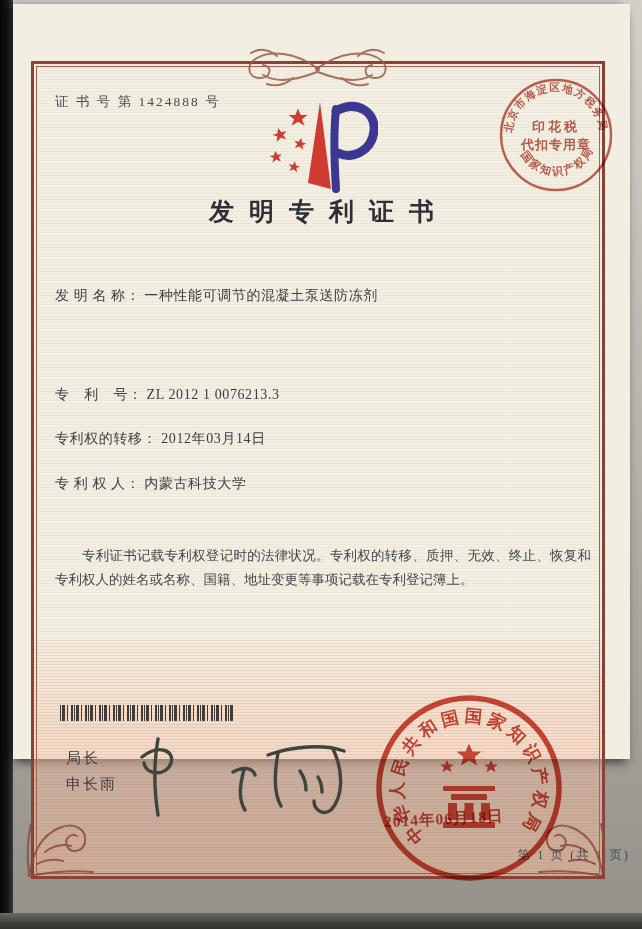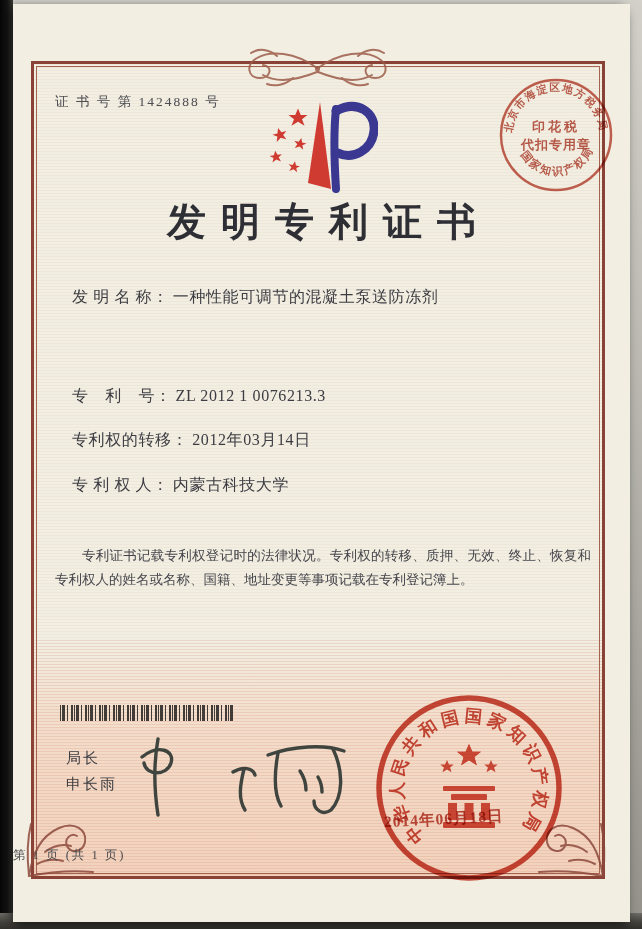--- a/index.html
+++ b/index.html
@@ -3,48 +3,48 @@
 <meta charset="utf-8">
 <style>
   html,body{margin:0;padding:0;}
   #screen{position:relative;width:642px;height:929px;overflow:hidden;
     background:linear-gradient(180deg,#d2d0c9 0,#b7b5ae 45%,#93918a 100%);
     font-family:"Liberation Serif","DejaVu Serif",serif;}
   .edge-left{position:absolute;left:0;top:0;width:13px;height:929px;
     background:linear-gradient(90deg,#060607 0,#141413 55%,#3a3a37 100%);}
   .edge-bottom{position:absolute;left:0;top:913px;width:642px;height:16px;
     background:linear-gradient(180deg,#6b6a64 0,#403f3a 60%,#32312d 100%);}
-  .page{position:absolute;left:13px;top:4px;width:617px;height:918px;
+  .page{position:absolute;left:13px;top:4px;width:617px;height:755px;
     background:#f2eee2;
     box-shadow:-5px 0 9px -2px rgba(0,0,0,.5),0 7px 9px -3px rgba(0,0,0,.45);}
   .texture{position:absolute;left:21px;top:60px;width:568px;height:812px;
     background:repeating-linear-gradient(180deg,rgba(176,134,112,.07) 0 1px,rgba(255,255,255,0) 1px 3px);}
   .pinkzone{position:absolute;left:21px;top:636px;width:568px;height:236px;
     background:
       repeating-linear-gradient(180deg,rgba(199,110,84,.13) 0 1px,rgba(255,255,255,0) 1px 3px),
       linear-gradient(180deg,rgba(245,198,172,0) 0,rgba(245,198,172,.42) 80px,rgba(242,189,161,.58) 100%);}
   .frame-outer{position:absolute;left:18px;top:57px;width:568px;height:812px;
     border:3px solid #8a4136;}
   .frame-inner{position:absolute;left:2px;top:2px;right:2px;bottom:2px;
     border:1px solid #a5624f;}
   .cert-no{position:absolute;left:42px;top:89px;font-size:13.5px;letter-spacing:2px;color:#4b4b50;white-space:nowrap;}
   .title{position:absolute;left:0;top:191px;width:100%;text-align:center;
-    font-size:39px;font-weight:bold;letter-spacing:15px;text-indent:15px;color:#2e2e35;}
-  .row{position:absolute;left:42px;font-size:16px;color:#3c3c42;letter-spacing:.6px;white-space:nowrap;margin-left:17px;}
+    font-size:25px;font-weight:bold;letter-spacing:15px;text-indent:15px;color:#2e2e35;}
+  .row{position:absolute;left:42px;font-size:14px;color:#3c3c42;letter-spacing:.6px;white-space:nowrap;}
   .row .lbl{margin-right:4px;}
   .body-text{position:absolute;left:42px;top:540px;width:536px;font-size:13.5px;
     line-height:23.5px;color:#45454b;text-align:justify;}
   .body-text p{margin:0;text-indent:2em;}
   .barcode{position:absolute;left:47px;top:701px;width:174px;height:16px;opacity:.85;
     background:repeating-linear-gradient(90deg,#23201e 0 1px,rgba(0,0,0,0) 1px 2px,
       #23201e 2px 5px,rgba(0,0,0,0) 5px 7px,#23201e 7px 8px,rgba(0,0,0,0) 8px 11px,
       #23201e 11px 13px,rgba(0,0,0,0) 13px 14px);}
   .sig-block{position:absolute;left:53px;top:741px;font-size:15px;color:#3c3c41;letter-spacing:2px;line-height:26px;}
   .signature-svg{position:absolute;left:115px;top:723px;}
-  .footer{position:absolute;left:0;top:843px;width:100%;text-align:left;
+  .footer{position:absolute;left:0;top:843px;width:100%;text-align:right;
     font-size:12.5px;color:#4a4a4e;letter-spacing:2px;}
   .seal{position:absolute;left:358px;top:686px;width:196px;height:196px;
     mix-blend-mode:multiply;opacity:.92;}
   .date-stamp{position:absolute;left:371px;top:805px;font-size:15.5px;font-weight:bold;
     color:#b8392b;letter-spacing:1px;transform:rotate(-3deg);mix-blend-mode:multiply;opacity:.88;white-space:nowrap;}
   .tax-stamp{position:absolute;left:481px;top:69px;width:124px;height:124px;
     mix-blend-mode:multiply;opacity:.88;}
   .logo{position:absolute;left:245px;top:93px;}
   .flourish-top{position:absolute;left:202px;top:40px;}
   .corner{position:absolute;top:776px;}

